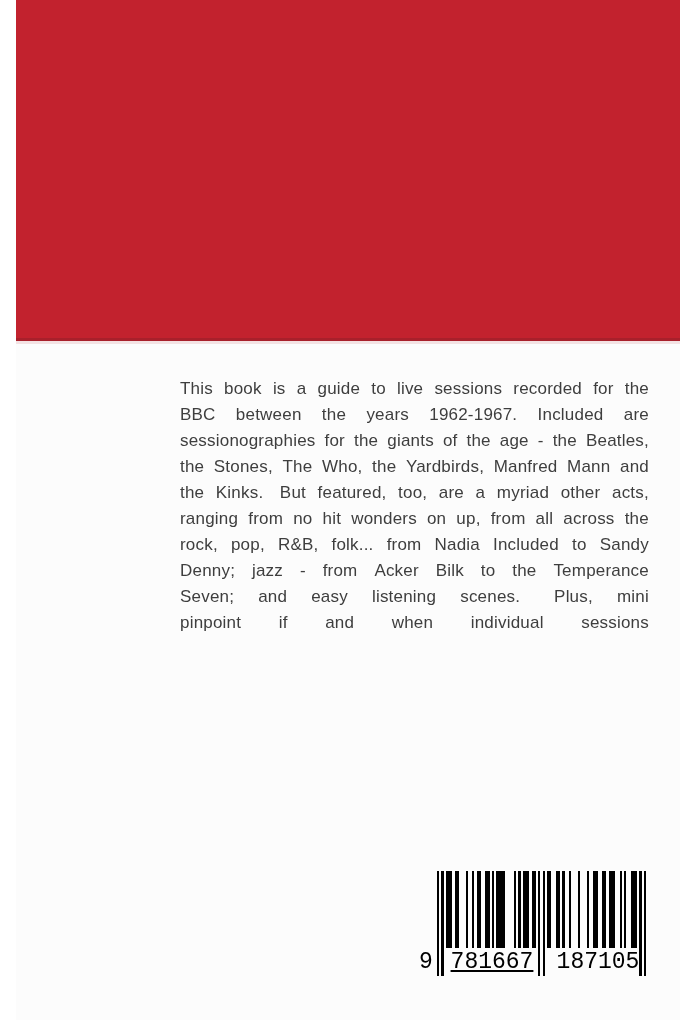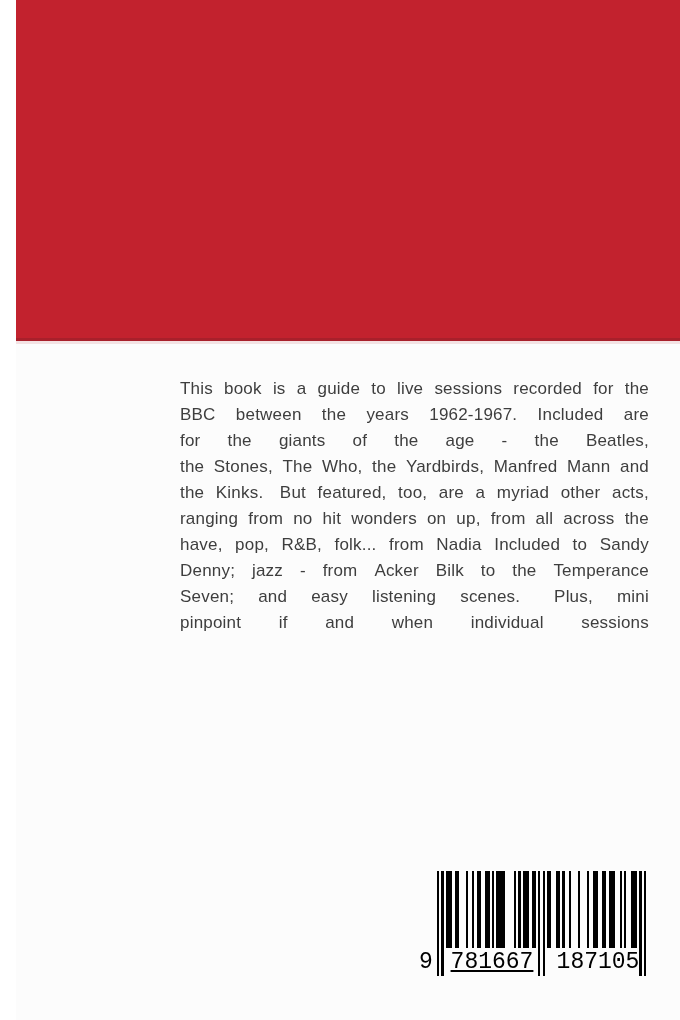--- a/index.html
+++ b/index.html
@@ -86,25 +86,25 @@
 <body>
 
 <div class="page" style="background: rgb(252, 252, 252); margin-left: 16px;">
 
   <div class="red-block" style="background: rgb(194, 34, 46);"></div>
   <div class="pink-strip" style="background: rgb(243, 226, 227);"></div>
 
   <div class="blurb" style="color: rgb(62, 62, 62);">
       <div class="blurb-line"><span>This</span><span>book</span><span>is</span><span>a</span><span>guide</span><span>to</span><span>live</span><span>sessions</span><span>recorded</span><span>for</span><span>the</span></div>
       <div class="blurb-line"><span>BBC</span><span>between</span><span>the</span><span>years</span><span>1962-1967.</span><span>Included</span><span>are</span></div>
-      <div class="blurb-line"><span>for</span><span>the</span><span>giants</span><span>of</span><span>the</span><span>age</span><span>-</span><span>the</span><span>Beatles,</span></div>
+      <div class="blurb-line"><span>sessionographies</span><span>for</span><span>the</span><span>giants</span><span>of</span><span>the</span><span>age</span><span>-</span><span>the</span><span>Beatles,</span></div>
       <div class="blurb-line"><span>the</span><span>Stones,</span><span>The</span><span>Who,</span><span>the</span><span>Yardbirds,</span><span>Manfred</span><span>Mann</span><span>and</span></div>
       <div class="blurb-line"><span>the</span><span>Kinks.&nbsp;</span><span>But</span><span>featured,</span><span>too,</span><span>are</span><span>a</span><span>myriad</span><span>other</span><span>acts,</span></div>
       <div class="blurb-line"><span>ranging</span><span>from</span><span>no</span><span>hit</span><span>wonders</span><span>on</span><span>up,</span><span>from</span><span>all</span><span>across</span><span>the</span></div>
-      <div class="blurb-line"><span>have,</span><span>pop,</span><span>R&amp;B,</span><span>folk...</span><span>from</span><span>Nadia</span><span>Included</span><span>to</span><span>Sandy</span></div>
+      <div class="blurb-line"><span>rock,</span><span>pop,</span><span>R&amp;B,</span><span>folk...</span><span>from</span><span>Nadia</span><span>Included</span><span>to</span><span>Sandy</span></div>
       <div class="blurb-line"><span>Denny;</span><span>jazz</span><span>-</span><span>from</span><span>Acker</span><span>Bilk</span><span>to</span><span>the</span><span>Temperance</span></div>
       <div class="blurb-line"><span>Seven;</span><span>and</span><span>easy</span><span>listening</span><span>scenes.&nbsp;&nbsp;</span><span>Plus,</span><span>mini</span></div>
       <div class="blurb-line"><span>pinpoint</span><span>if</span><span>and</span><span>when</span><span>individual</span><span>sessions</span></div>
     </div>
 
   <div class="barcode">
     <div class="barcode-bars">
         <div class="bar guard" style="left: 0px; width: 2.2px; background: rgb(0, 0, 0);"></div>
         <div class="bar guard" style="left: 4.4px; width: 2.2px; background: rgb(0, 0, 0);"></div>
         <div class="bar" style="left: 8.8px; width: 6.6px; background: rgb(0, 0, 0);"></div>

